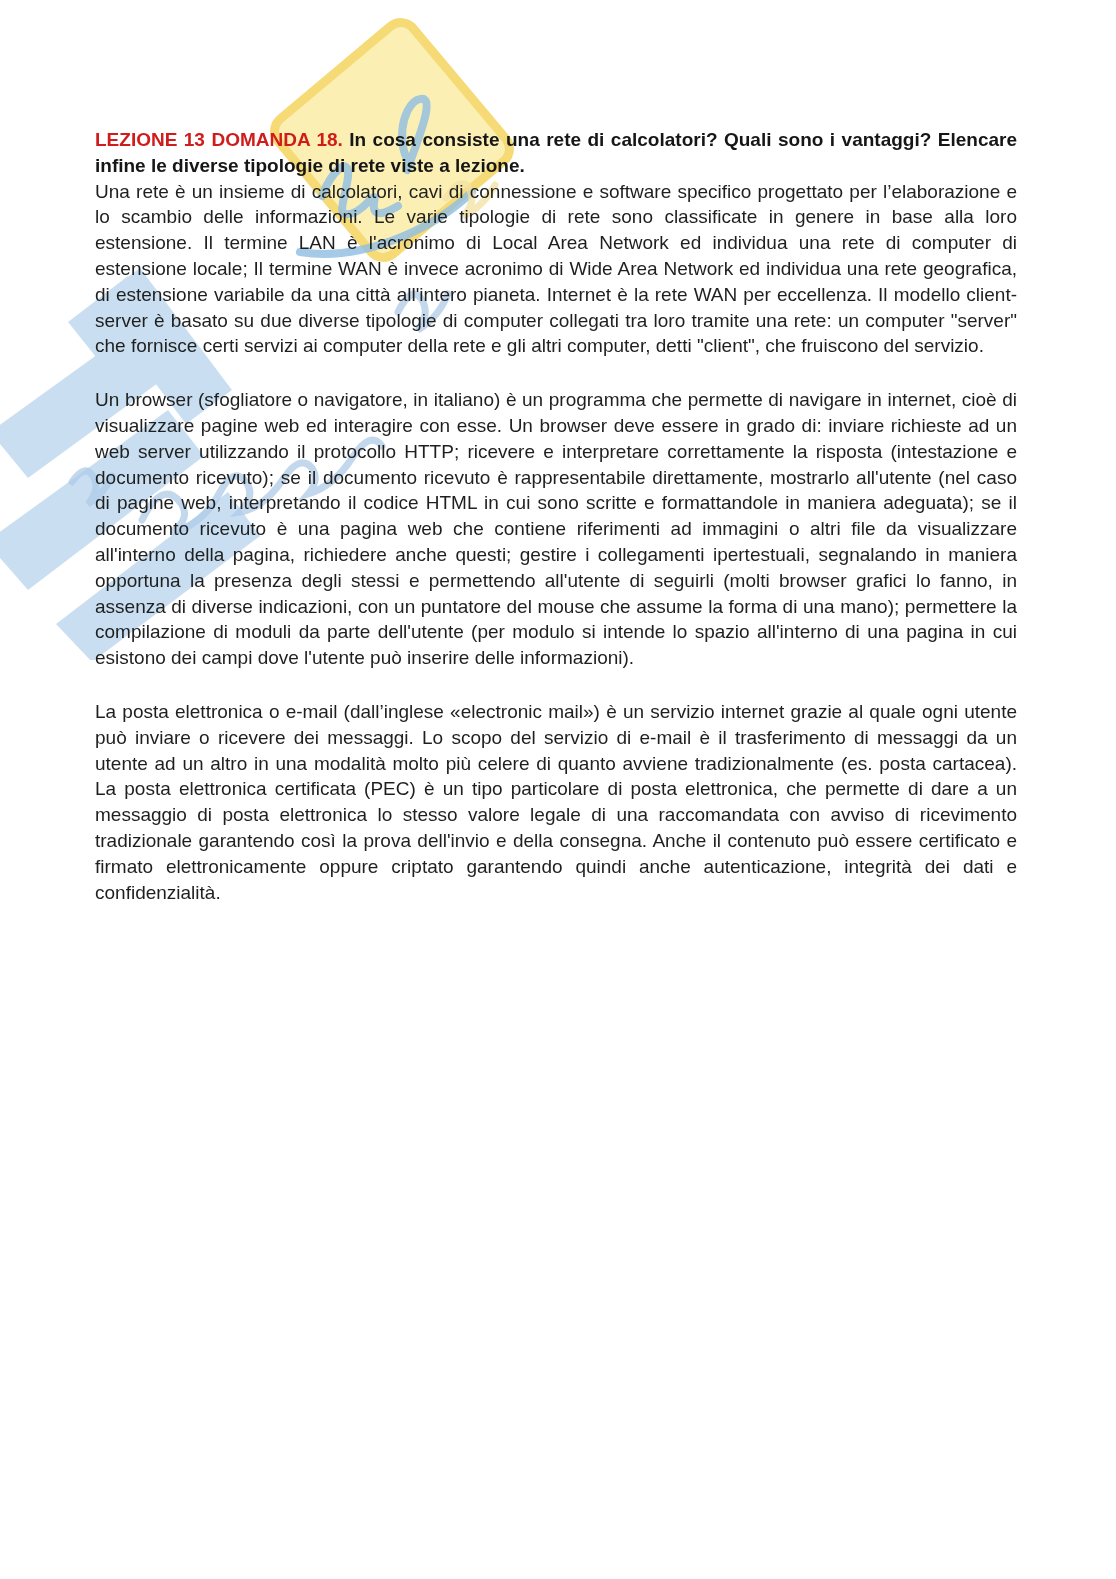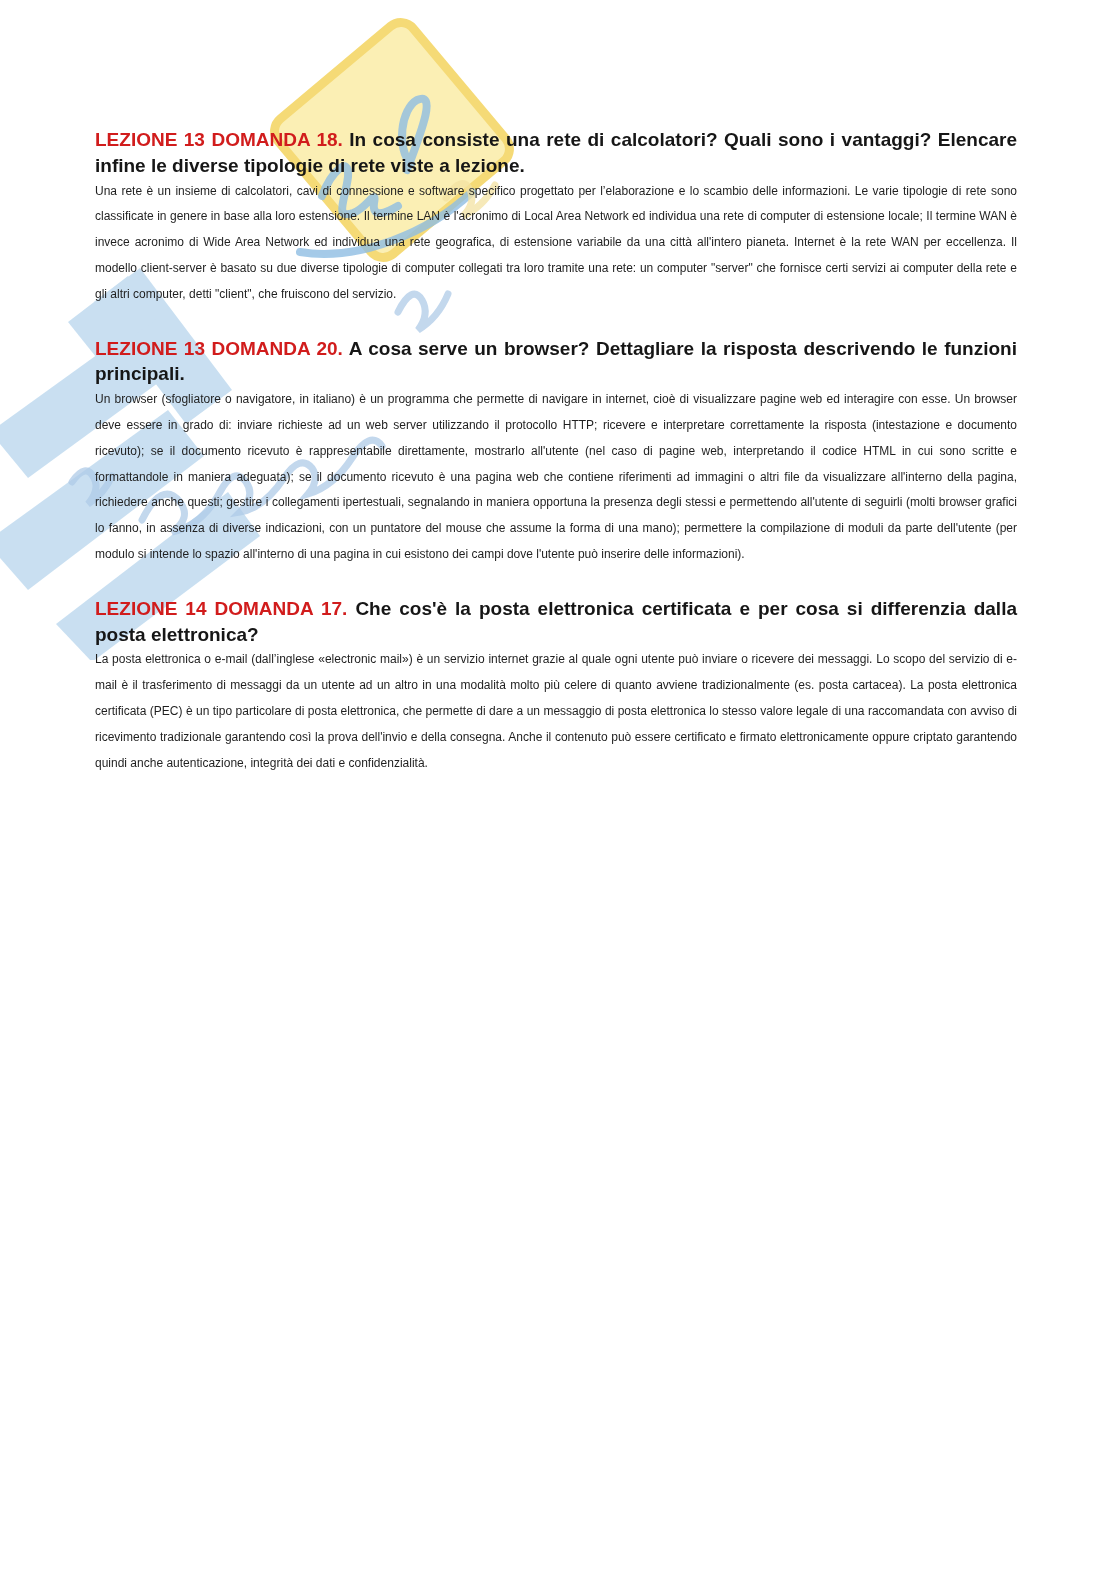--- a/index.html
+++ b/index.html
@@ -37,21 +37,21 @@
     margin: 0;
     font-size: 19px;
     line-height: 25.8px;
     font-weight: bold;
     color: #161616;
     text-align: justify;
   }
   .question .label { color: #d11c1c; }
   .answer {
     margin: 0;
-    font-size: 12px;
+    font-size: 19px;
     line-height: 25.8px;
     color: #1f1f1f;
     text-align: justify;
   }
 </style>
 </head>
 <body>
 
 <div class="page">
 
@@ -88,29 +88,21 @@
 
     <section class="qa">
       <p class="question">
         <span class="label">LEZIONE 13 DOMANDA 18.</span>
         <span class="qtext">In cosa consiste una rete di calcolatori? Quali sono i vantaggi? Elencare infine le diverse tipologie di rete viste a lezione.</span>
       </p>
       <p class="answer">Una rete è un insieme di calcolatori, cavi di connessione e software specifico progettato per l’elaborazione e lo scambio delle informazioni. Le varie tipologie di rete sono classificate in genere in base alla loro estensione. Il termine LAN è l'acronimo di Local Area Network ed individua una rete di computer di estensione locale; Il termine WAN è invece acronimo di Wide Area Network ed individua una rete geografica, di estensione variabile da una città all'intero pianeta. Internet è la rete WAN per eccellenza. Il modello client-server è basato su due diverse tipologie di computer collegati tra loro tramite una rete: un computer "server" che fornisce certi servizi ai computer della rete e gli altri computer, detti "client", che fruiscono del servizio.</p>
     </section>
 
     <section class="qa">
-      <p class="question">
-        <span class="label">LEZIONE 13 DOMANDA 20.</span>
-        <span class="qtext">A cosa serve un browser? Dettagliare la risposta descrivendo le funzioni principali.</span>
-      </p>
       <p class="answer">Un browser (sfogliatore o navigatore, in italiano) è un programma che permette di navigare in internet, cioè di visualizzare pagine web ed interagire con esse. Un browser deve essere in grado di: inviare richieste ad un web server utilizzando il protocollo HTTP; ricevere e interpretare correttamente la risposta (intestazione e documento ricevuto); se il documento ricevuto è rappresentabile direttamente, mostrarlo all'utente (nel caso di pagine web, interpretando il codice HTML in cui sono scritte e formattandole in maniera adeguata); se il documento ricevuto è una pagina web che contiene riferimenti ad immagini o altri file da visualizzare all'interno della pagina, richiedere anche questi; gestire i collegamenti ipertestuali, segnalando in maniera opportuna la presenza degli stessi e permettendo all'utente di seguirli (molti browser grafici lo fanno, in assenza di diverse indicazioni, con un puntatore del mouse che assume la forma di una mano); permettere la compilazione di moduli da parte dell'utente (per modulo si intende lo spazio all'interno di una pagina in cui esistono dei campi dove l'utente può inserire delle informazioni).</p>
     </section>
 
     <section class="qa">
-      <p class="question">
-        <span class="label">LEZIONE 14 DOMANDA 17.</span>
-        <span class="qtext">Che cos'è la posta elettronica certificata e per cosa si differenzia dalla posta elettronica?</span>
-      </p>
       <p class="answer">La posta elettronica o e-mail (dall’inglese «electronic mail») è un servizio internet grazie al quale ogni utente può inviare o ricevere dei messaggi. Lo scopo del servizio di e-mail è il trasferimento di messaggi da un utente ad un altro in una modalità molto più celere di quanto avviene tradizionalmente (es. posta cartacea). La posta elettronica certificata (PEC) è un tipo particolare di posta elettronica, che permette di dare a un messaggio di posta elettronica lo stesso valore legale di una raccomandata con avviso di ricevimento tradizionale garantendo così la prova dell'invio e della consegna. Anche il contenuto può essere certificato e firmato elettronicamente oppure criptato garantendo quindi anche autenticazione, integrità dei dati e confidenzialità.</p>
     </section>
 
   </main>
 </div>
 
 </body></html>

